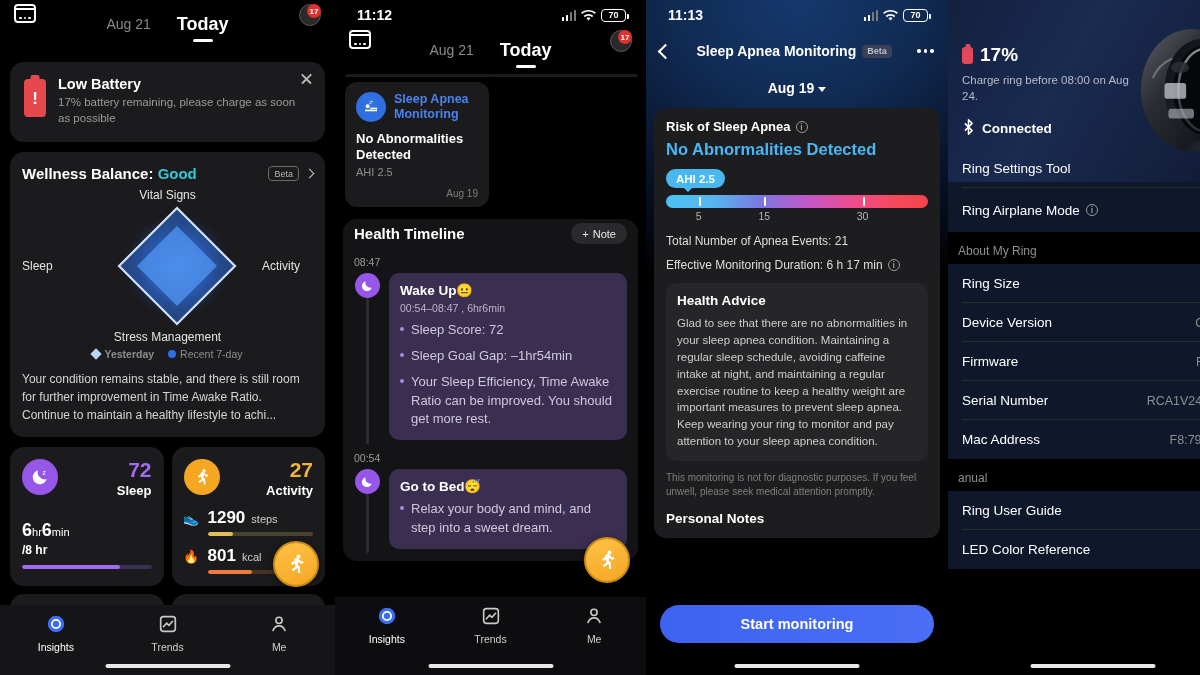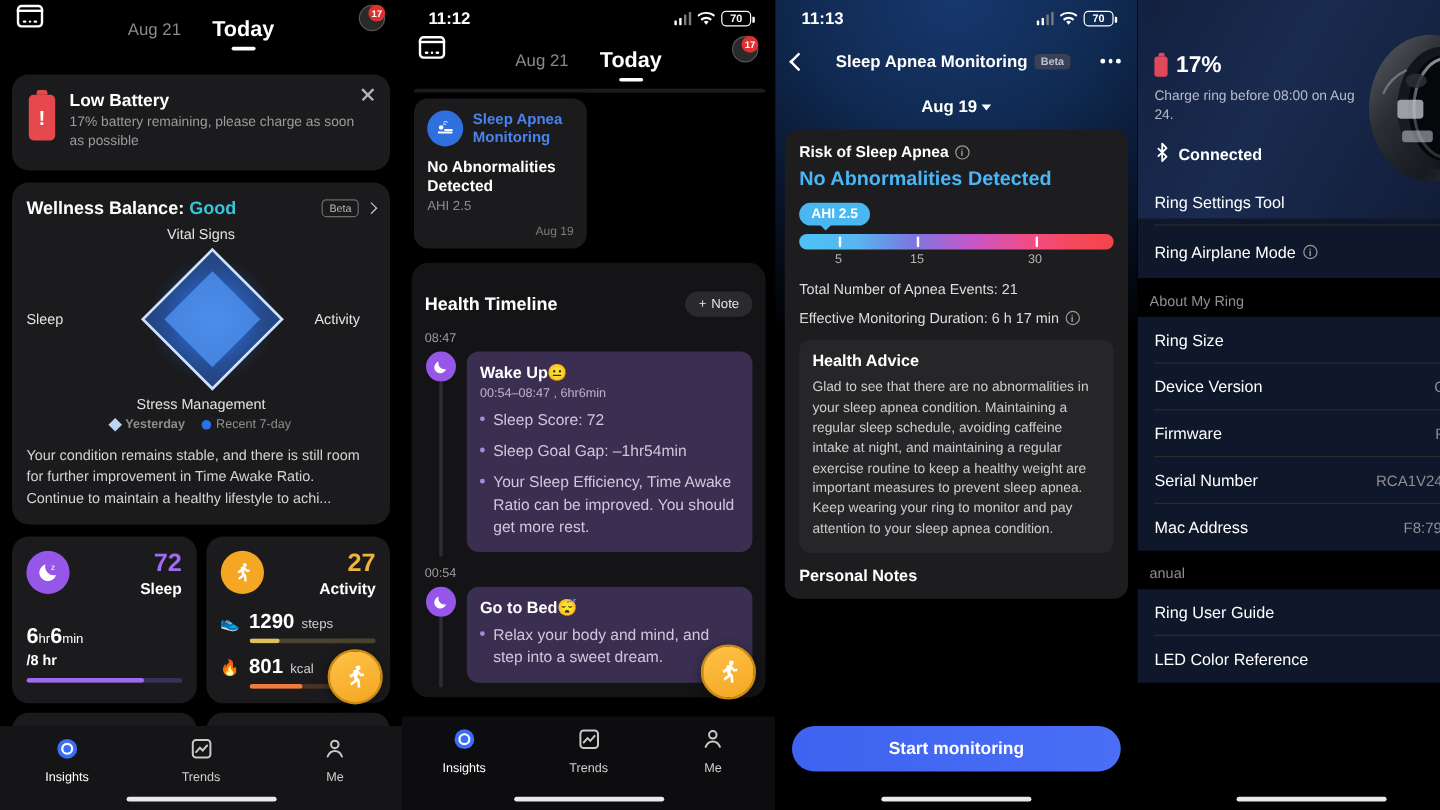--- a/index.html
+++ b/index.html
@@ -125,21 +125,21 @@
   .apnea-card { background:#1b1b1d; border-radius:12px; padding:10px 11px 8px; width:144px;
                 position:relative; }
   .apnea-head { display:flex; gap:8px; align-items:flex-start; }
   .apnea-ico { width:30px;height:30px;border-radius:50%;background:#2f6fe0;flex:none;
                display:flex;align-items:center;justify-content:center;}
   .apnea-title { color:#4a82f0; font-size:12.5px; font-weight:600; line-height:1.22; }
   .apnea-res { color:#fff; font-size:13px; font-weight:700; line-height:1.25; margin-top:8px;}
   .apnea-ahi { color:#8d8d8d; font-size:11px; margin-top:3px;}
   .apnea-date { color:#7e7e7e; font-size:10px; text-align:right; margin-top:10px;}
 
-  .timeline { background:#141416; border-radius:14px; margin:0 8px; padding:24px 11px 12px; }
+  .timeline { background:#141416; border-radius:14px; margin:0 8px; padding:4px 11px 12px; }
   .tl-head { display:flex; align-items:center; }
   .tl-title { color:#fff; font-size:15px; font-weight:700; }
   .note-btn { margin-left:auto; background:#2a2a2d; color:#e6e6e6; font-size:11px;
               border-radius:13px; padding:4.5px 11px; display:flex; align-items:center; gap:4px;}
   .tl-time { color:#9c9c9c; font-size:10.5px; margin:12px 0 5px; }
   .tl-row { display:flex; gap:9px; position:relative; }
   .tl-rail { width:26px; flex:none; display:flex; flex-direction:column; align-items:center; position:relative;}
   .tl-dot { width:25px;height:25px;border-radius:50%;background:#9657e8;display:flex;
             align-items:center;justify-content:center;z-index:2;}
   .tl-line { position:absolute; top:25px; bottom:-4px; width:3px; background:#2d2d30; border-radius:2px;}
@@ -645,20 +645,21 @@
       <div class="stat-l">
         <span>Effective Monitoring Duration: 6 h 17 min</span>
         <i class="info-i">i</i>
       </div>
 
       <div class="advice">
         <h4>Health Advice</h4>
         <p>Glad to see that there are no abnormalities in your sleep apnea condition. Maintaining a regular sleep schedule, avoiding caffeine intake at night, and maintaining a regular exercise routine to keep a healthy weight are important measures to prevent sleep apnea. Keep wearing your ring to monitor and pay attention to your sleep apnea condition.</p>
       </div>
 
+      <div class="disclaimer">This monitoring is not for diagnostic purposes. If you feel unwell, please seek medical attention promptly.</div>
       <div class="pnotes">Personal Notes</div>
     </div>
 
     <div class="startbtn">Start monitoring</div>
     <div class="home-ind"></div>
   </div>
 
   <div class="panel p4">
     <div class="p4bg"></div>
 

